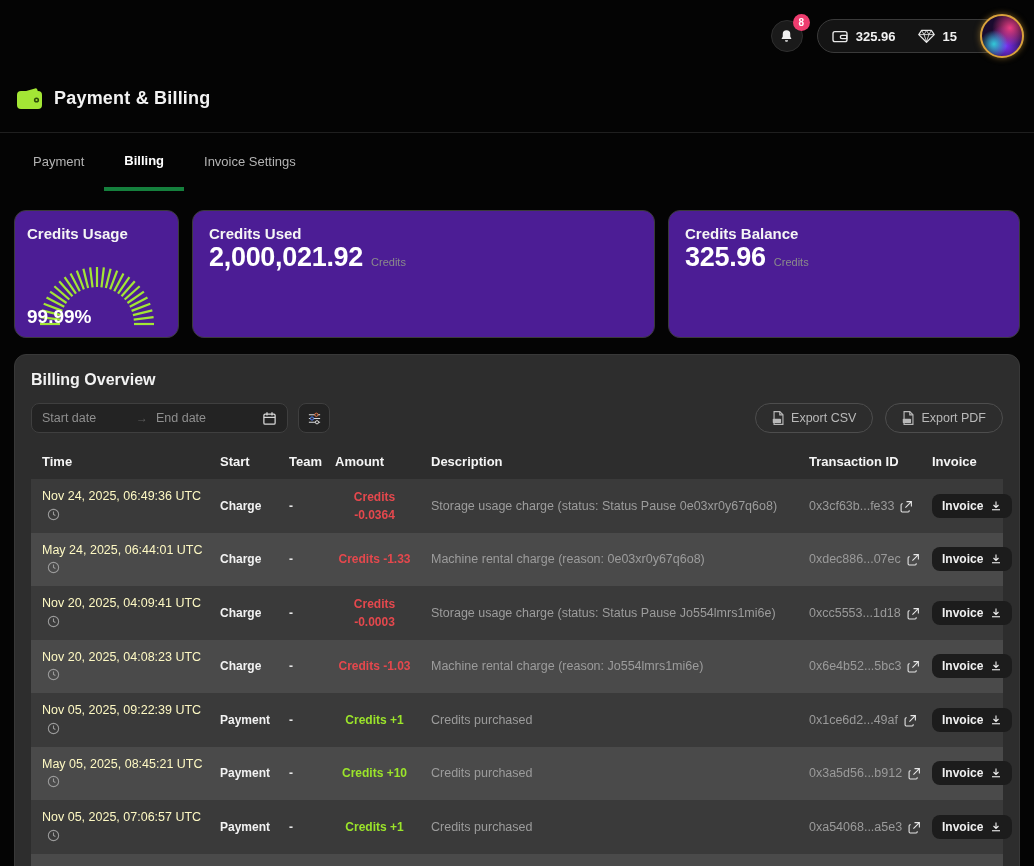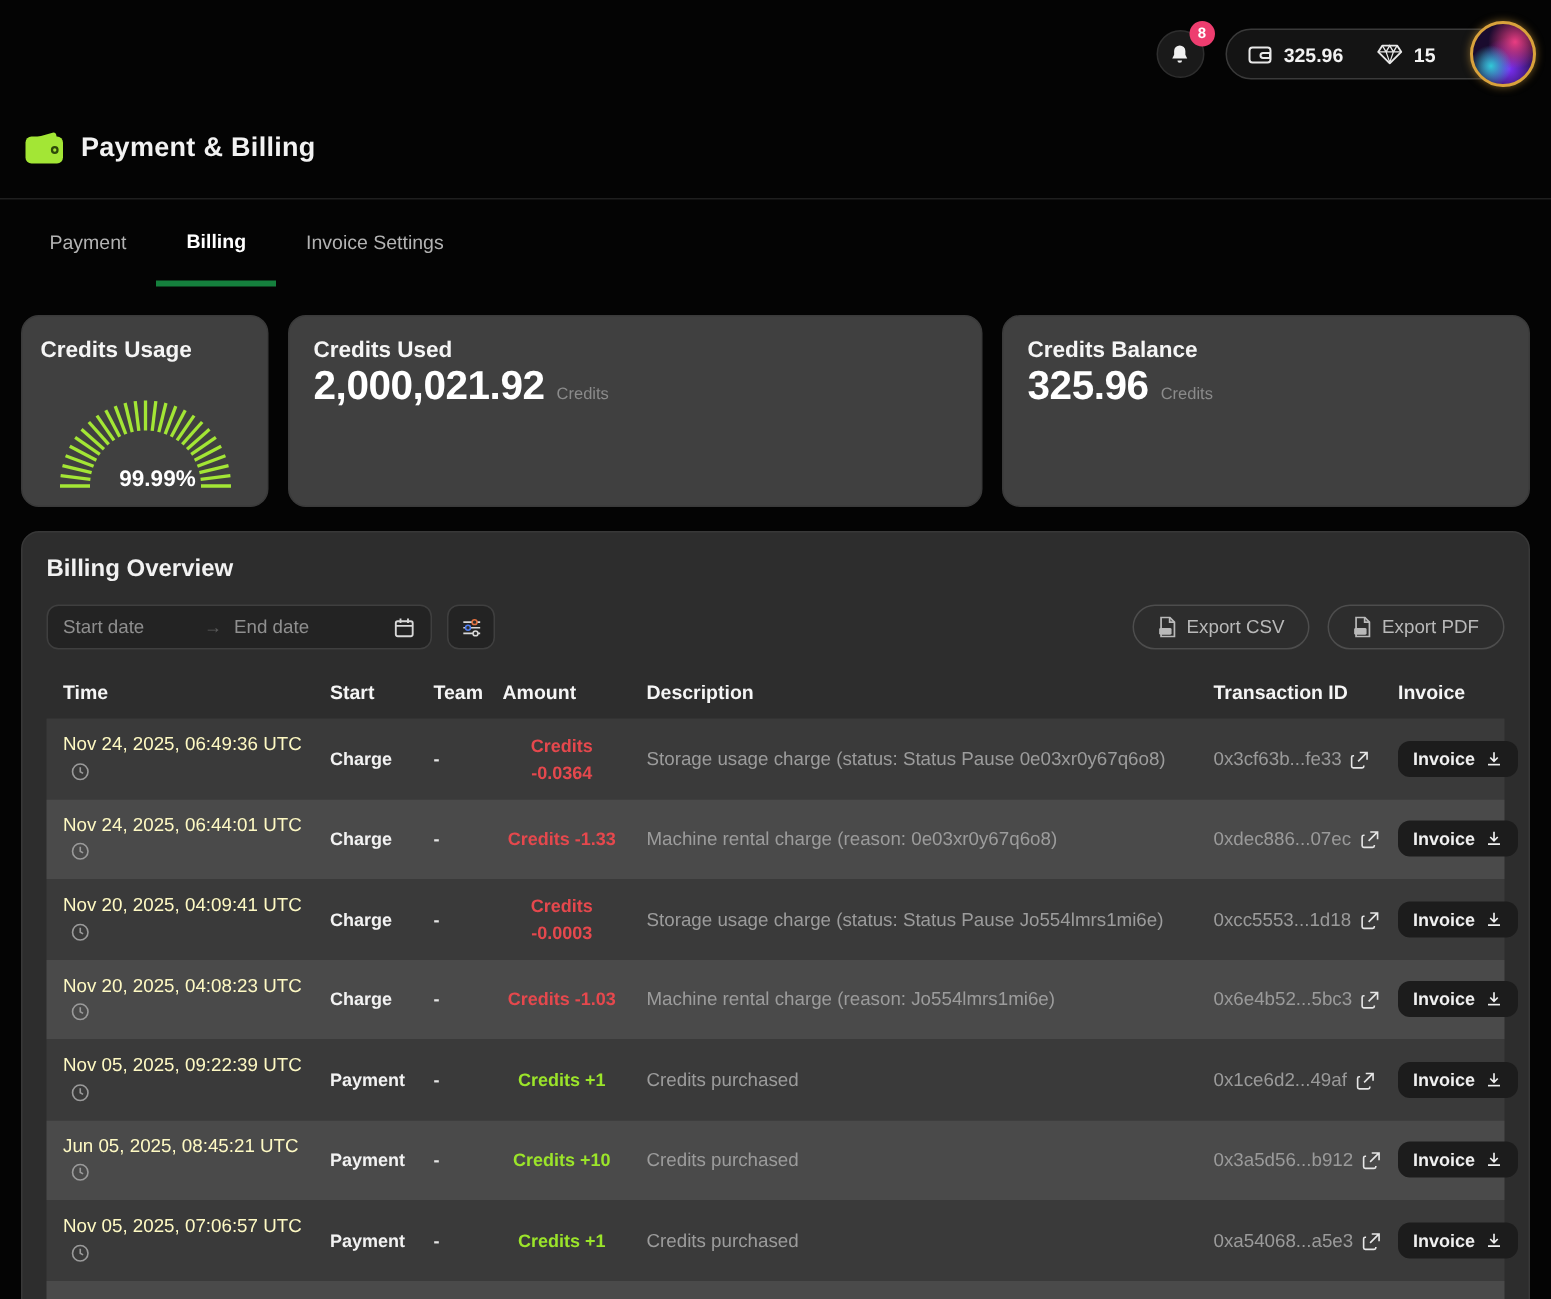--- a/index.html
+++ b/index.html
@@ -66,31 +66,31 @@
   .tab {
     display:flex; align-items:center;
     padding:0 20px; font-size:13px; color:#b3b3b3;
     cursor:pointer; border-bottom:2px solid transparent;
   }
   .tab.active { color:#fff; font-weight:700; border-bottom:4px solid #15803d; }
 
   
   .cards { display:flex; gap:13px; padding:0 14px; margin-top:19px; }
   .card {
-    background:#404040; border:1px solid #3a3a3a; border-radius:12px;
+    background:#4c1d95; border:1px solid #3a3a3a; border-radius:12px;
     height:128px; padding:14px 16px; position:relative;
   }
   .card-title { font-size:15px; font-weight:700; color:#f5f5f5; }
   .card-usage { width:165px; flex:none; padding:14px 12px; }
   .card-used  { width:463px; flex:none; }
   .card-balance { flex:1; }
   .gauge-wrap { position:relative; width:140px; margin:0 auto; height:88px; }
   .gauge-value {
-    position:absolute; left:16px; right:0; bottom:2px;
-    text-align:center; font-size:15px; font-weight:700; color:#fff;
+    position:absolute; left:0; right:0; bottom:2px;
+    font-size:19px; font-weight:700; color:#fff;
   }
   .big-row { display:flex; align-items:baseline; gap:8px; }
   .big-num { font-size:27px; font-weight:700; letter-spacing:-.3px; color:#fff; }
   .unit { font-size:11px; color:#8b8b8b; }
 
   
   .panel {
     margin:16px 14px 0 14px;
     background:#2d2d2d; border:1px solid #383838; border-radius:12px;
     padding:16px 16px 0 16px;
@@ -336,21 +336,21 @@
               <svg width="12" height="12" viewBox="0 0 24 24">
           <path d="M12 3v11M7 10l5 5 5-5" fill="none" stroke="#f0f0f0" stroke-width="2.2"></path>
           <path d="M4 19.5h16" stroke="#f0f0f0" stroke-width="2.2"></path>
         </svg>
       </button>
     </div>
   </div>
 
   <div class="trow">
     <div class="cell time">
-      <span>Nov 24, 2025, 06:44:01 UTC</span><svg class="clock" width="13" height="13" viewBox="0 0 24 24">
+      <span>May 24, 2025, 06:44:01 UTC</span><svg class="clock" width="13" height="13" viewBox="0 0 24 24">
         <circle cx="12" cy="12" r="9.5" fill="none" stroke="#9a9a9a" stroke-width="2"></circle>
         <path d="M12 6.5V12l3.5 2" fill="none" stroke="#9a9a9a" stroke-width="2"></path>
       </svg>
     </div>
     <div class="cell type">Charge</div>
     <div class="cell team">-</div>
     <div class="cell amount neg">Credits -1.33</div>
     <div class="cell desc">Machine rental charge (reason: 0e03xr0y67q6o8)</div>
     <div class="cell tx">
       <span>0xdec886...07ec</span><svg class="ext-link" width="13" height="13" viewBox="0 0 24 24">
@@ -448,21 +448,21 @@
               <svg width="12" height="12" viewBox="0 0 24 24">
           <path d="M12 3v11M7 10l5 5 5-5" fill="none" stroke="#f0f0f0" stroke-width="2.2"></path>
           <path d="M4 19.5h16" stroke="#f0f0f0" stroke-width="2.2"></path>
         </svg>
       </button>
     </div>
   </div>
 
   <div class="trow">
     <div class="cell time">
-      <span>Jun 05, 2025, 08:45:21 UTC</span><svg class="clock" width="13" height="13" viewBox="0 0 24 24">
+      <span>May 05, 2025, 08:45:21 UTC</span><svg class="clock" width="13" height="13" viewBox="0 0 24 24">
         <circle cx="12" cy="12" r="9.5" fill="none" stroke="#9a9a9a" stroke-width="2"></circle>
         <path d="M12 6.5V12l3.5 2" fill="none" stroke="#9a9a9a" stroke-width="2"></path>
       </svg>
     </div>
     <div class="cell type">Payment</div>
     <div class="cell team">-</div>
     <div class="cell amount pos">Credits +10</div>
     <div class="cell desc">Credits purchased</div>
     <div class="cell tx">
       <span>0x3a5d56...b912</span><svg class="ext-link" width="13" height="13" viewBox="0 0 24 24">

